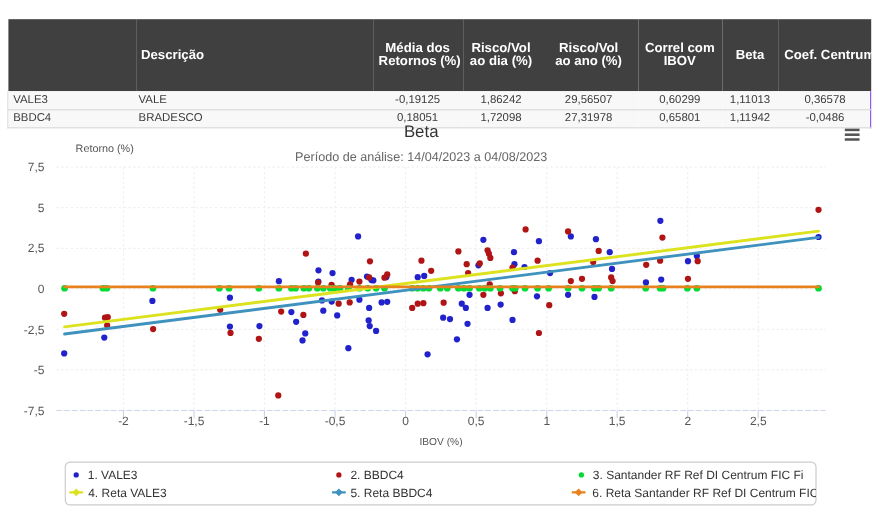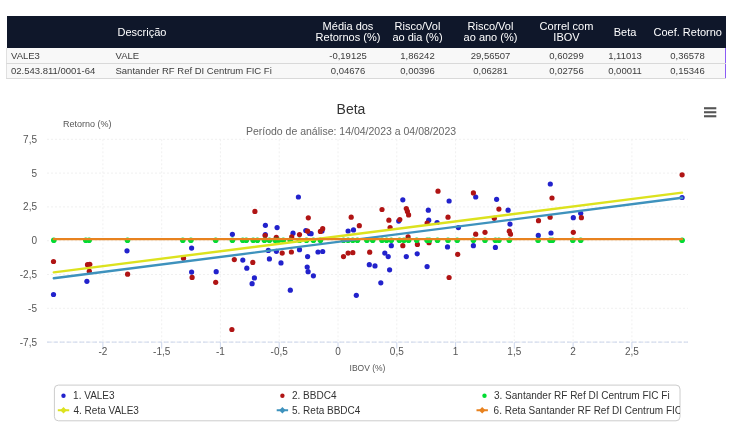--- a/index.html
+++ b/index.html
@@ -1,18 +1,18 @@
 <!DOCTYPE html>
 <html><head>
 <meta charset="utf-8">
 <style>
 * { margin:0; padding:0; box-sizing:border-box; }
 body { width:735px; height:432px; background:#ffffff; font-family:"Liberation Sans",sans-serif; position:relative; overflow:hidden; }
 table.grid { position:absolute; left:6px; top:16px; width:719px; border-collapse:collapse; table-layout:fixed; }
-table.grid th { background:#0f172a; color:#ffffff; font-size:11px; font-weight:normal; padding:5px 5px; line-height:11px; vertical-align:middle; white-space:nowrap; }
+table.grid th { background:#404040; color:#ffffff; font-size:11px; font-weight:bold; padding:19px 5px; line-height:11px; vertical-align:middle; white-space:nowrap; }
 table.grid th.c2 { text-align:left; padding-left:4px; }
 table.grid th.num { text-align:center; }
 table.grid td { font-size:9.5px; color:#3c3c3c; padding:0 4px; height:15px; border-bottom:1px solid #d9d9d9; background:#f8f8f8; }
 table.grid td.c1 { padding-left:4px; } table.grid td.c2 { padding-left:2px;margin-left:36px; }
 table.grid td.num { text-align:center; }
 table.grid tr td:first-child { border-left:1px solid #e0e0e0; }
 table.grid tr td:last-child { border-right:1px solid #8b5cf6; padding-right:2.5px; }
 </style>
 </head>
 <body>
@@ -29,43 +29,43 @@
 </colgroup>
 <thead>
 <tr>
         <th class="c1"></th>
         <th class="c2">Descrição</th>
         <th class="num">Média dos<br>Retornos (%)</th>
         <th class="num">Risco/Vol<br>ao dia (%)</th>
         <th class="num">Risco/Vol<br>ao ano (%)</th>
         <th class="num">Correl com<br>IBOV</th>
         <th class="num">Beta</th>
-        <th class="num">Coef. Retorno</th>
+        <th class="num">Coef. Centrum</th>
       </tr>
 </thead>
 <tbody>
 <tr>
         <td class="c1">VALE3</td>
         <td class="c2">VALE</td>
         <td class="num">-0,19125</td>
         <td class="num">1,86242</td>
         <td class="num">29,56507</td>
         <td class="num">0,60299</td>
         <td class="num">1,11013</td>
         <td class="num">0,36578</td>
       </tr>
 <tr>
-        <td class="c1">02.543.811/0001-64</td>
-        <td class="c2">Santander RF Ref DI Centrum FIC Fi</td>
-        <td class="num">0,04676</td>
-        <td class="num">0,00396</td>
-        <td class="num">0,06281</td>
-        <td class="num">0,02756</td>
-        <td class="num">0,00011</td>
-        <td class="num">0,15346</td>
+        <td class="c1">BBDC4</td>
+        <td class="c2">BRADESCO</td>
+        <td class="num">0,18051</td>
+        <td class="num">1,72098</td>
+        <td class="num">27,31978</td>
+        <td class="num">0,65801</td>
+        <td class="num">1,11942</td>
+        <td class="num">-0,0486</td>
       </tr>
 </tbody>
 </table>
 <svg width="735" height="336" viewBox="0 0 735 336" style="position:absolute;left:0;top:96px;font-family:'Liberation Sans',sans-serif;">
 <text x="351" y="18.0" text-anchor="middle" font-size="14px" fill="#333333">Beta</text>
 <text x="351" y="38.5" text-anchor="middle" font-size="10.5px" fill="#666666">Período de análise: 14/04/2023 a 04/08/2023</text>
 <text x="63" y="31.0" font-size="9px" fill="#555555">Retorno (%)</text>
 <rect x="704" y="11.2" width="12.3" height="2.1" fill="#555555"></rect>
 <rect x="704" y="15.2" width="12.3" height="2.1" fill="#555555"></rect>
 <rect x="704" y="19.2" width="12.3" height="2.1" fill="#555555"></rect>

